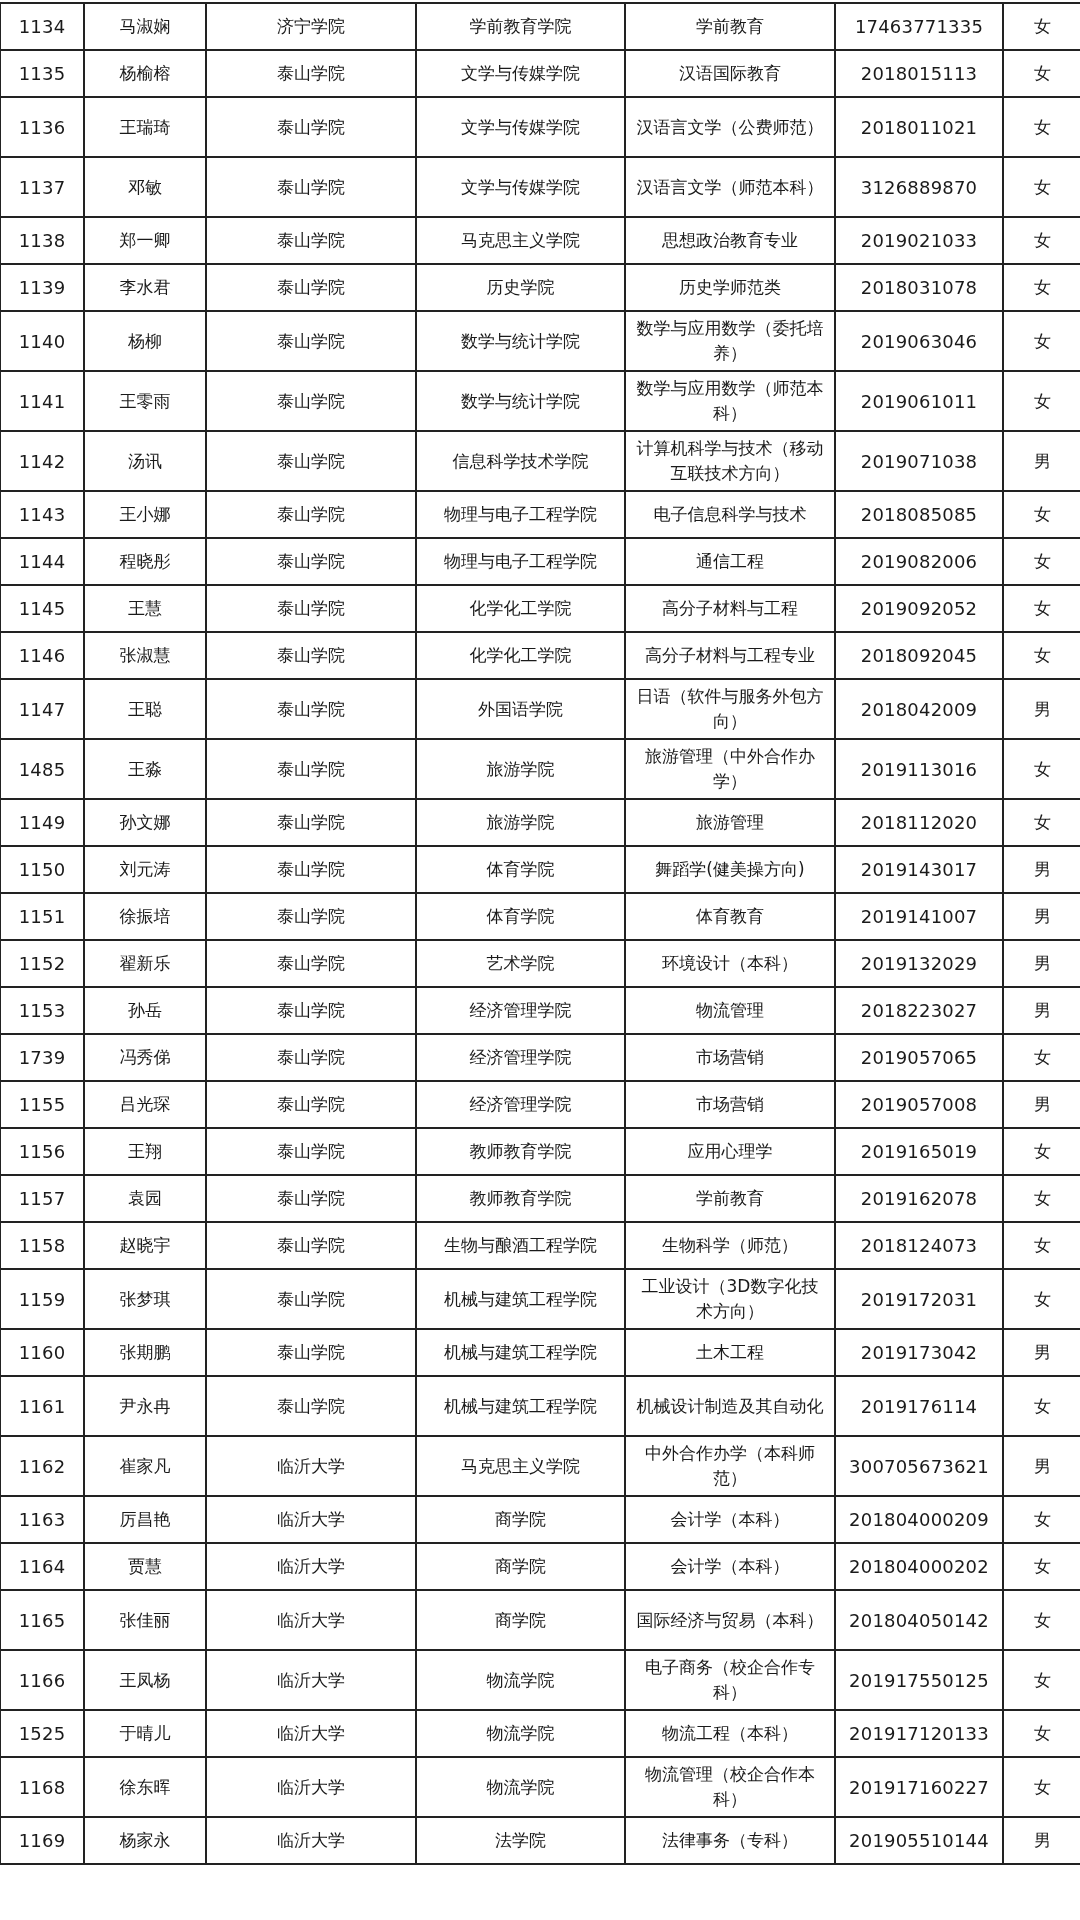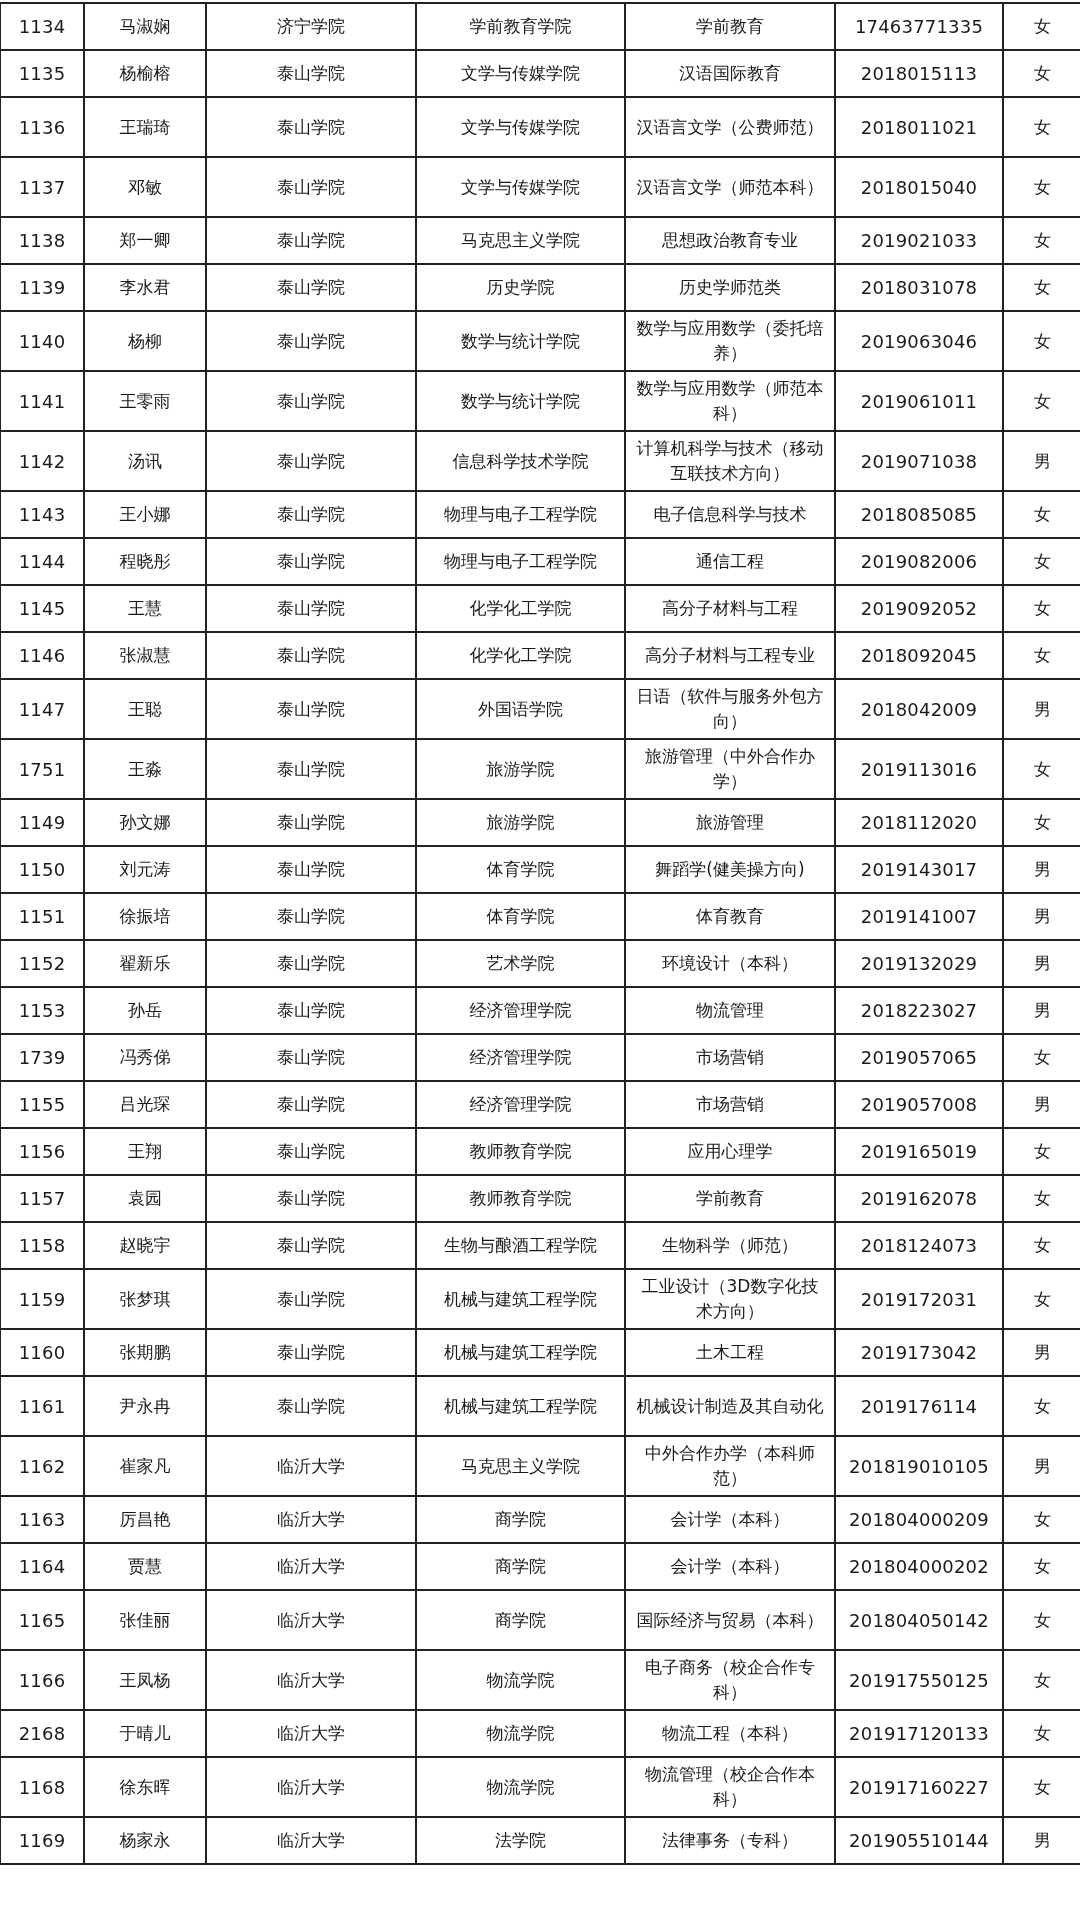--- a/index.html
+++ b/index.html
@@ -62,21 +62,21 @@
     <td class="major">汉语言文学（公费师范）</td>
     <td class="sid">2018011021</td>
     <td class="gender">女</td>
   </tr>
         <tr class="h2">
     <td class="no">1137</td>
     <td class="name">邓敏</td>
     <td class="school">泰山学院</td>
     <td class="college">文学与传媒学院</td>
     <td class="major">汉语言文学（师范本科）</td>
-    <td class="sid">2018015040</td>
+    <td class="sid">3126889870</td>
     <td class="gender">女</td>
   </tr>
         <tr class="h1">
     <td class="no">1138</td>
     <td class="name">郑一卿</td>
     <td class="school">泰山学院</td>
     <td class="college">马克思主义学院</td>
     <td class="major">思想政治教育专业</td>
     <td class="sid">2019021033</td>
     <td class="gender">女</td>
@@ -156,21 +156,21 @@
         <tr class="h2">
     <td class="no">1147</td>
     <td class="name">王聪</td>
     <td class="school">泰山学院</td>
     <td class="college">外国语学院</td>
     <td class="major">日语（软件与服务外包方向）</td>
     <td class="sid">2018042009</td>
     <td class="gender">男</td>
   </tr>
         <tr class="h2">
-    <td class="no">1751</td>
+    <td class="no">1485</td>
     <td class="name">王淼</td>
     <td class="school">泰山学院</td>
     <td class="college">旅游学院</td>
     <td class="major">旅游管理（中外合作办学）</td>
     <td class="sid">2019113016</td>
     <td class="gender">女</td>
   </tr>
         <tr class="h1">
     <td class="no">1149</td>
     <td class="name">孙文娜</td>
@@ -287,21 +287,21 @@
     <td class="major">机械设计制造及其自动化</td>
     <td class="sid">2019176114</td>
     <td class="gender">女</td>
   </tr>
         <tr class="h2">
     <td class="no">1162</td>
     <td class="name">崔家凡</td>
     <td class="school">临沂大学</td>
     <td class="college">马克思主义学院</td>
     <td class="major">中外合作办学（本科师范）</td>
-    <td class="sid">201819010105</td>
+    <td class="sid">300705673621</td>
     <td class="gender">男</td>
   </tr>
         <tr class="h1">
     <td class="no">1163</td>
     <td class="name">厉昌艳</td>
     <td class="school">临沂大学</td>
     <td class="college">商学院</td>
     <td class="major">会计学（本科）</td>
     <td class="sid">201804000209</td>
     <td class="gender">女</td>
@@ -327,21 +327,21 @@
         <tr class="h2">
     <td class="no">1166</td>
     <td class="name">王凤杨</td>
     <td class="school">临沂大学</td>
     <td class="college">物流学院</td>
     <td class="major">电子商务（校企合作专科）</td>
     <td class="sid">201917550125</td>
     <td class="gender">女</td>
   </tr>
         <tr class="h1">
-    <td class="no">2168</td>
+    <td class="no">1525</td>
     <td class="name">于晴儿</td>
     <td class="school">临沂大学</td>
     <td class="college">物流学院</td>
     <td class="major">物流工程（本科）</td>
     <td class="sid">201917120133</td>
     <td class="gender">女</td>
   </tr>
         <tr class="h2">
     <td class="no">1168</td>
     <td class="name">徐东晖</td>

